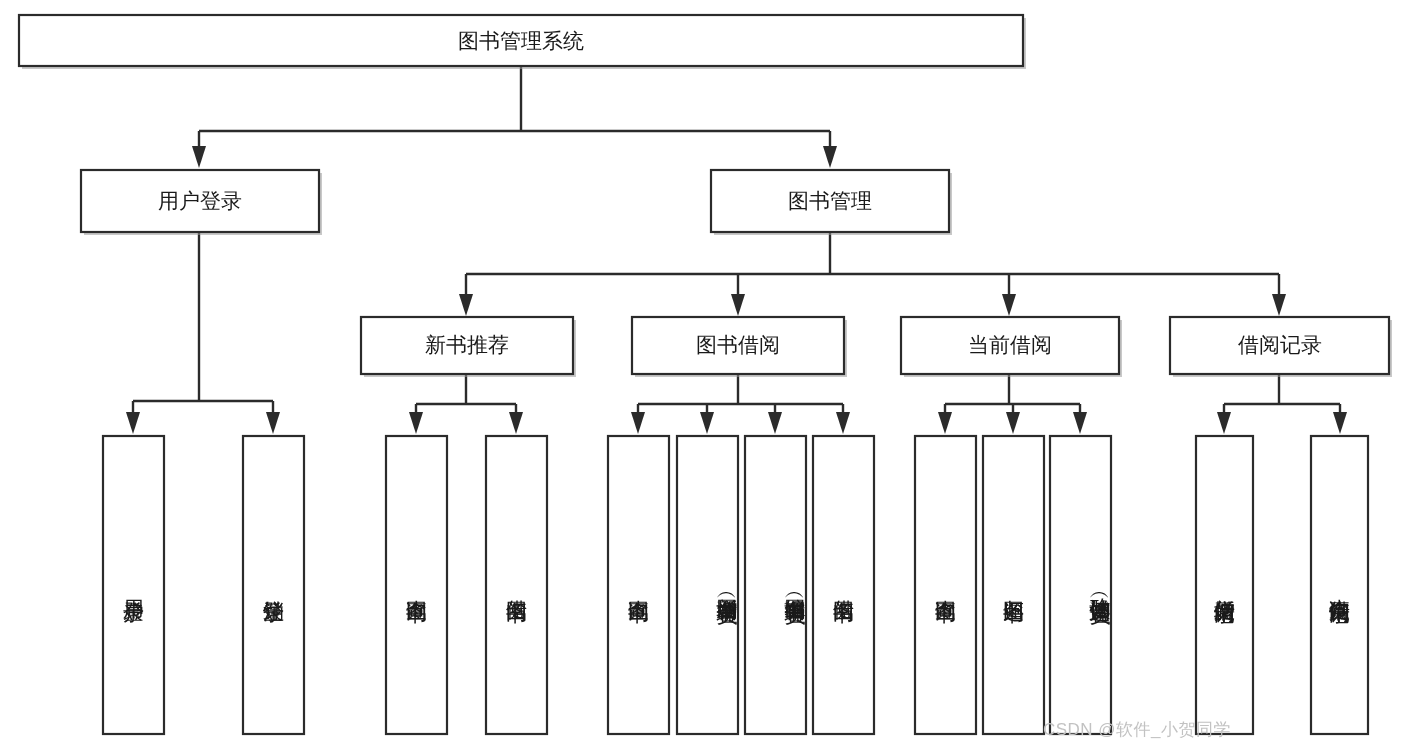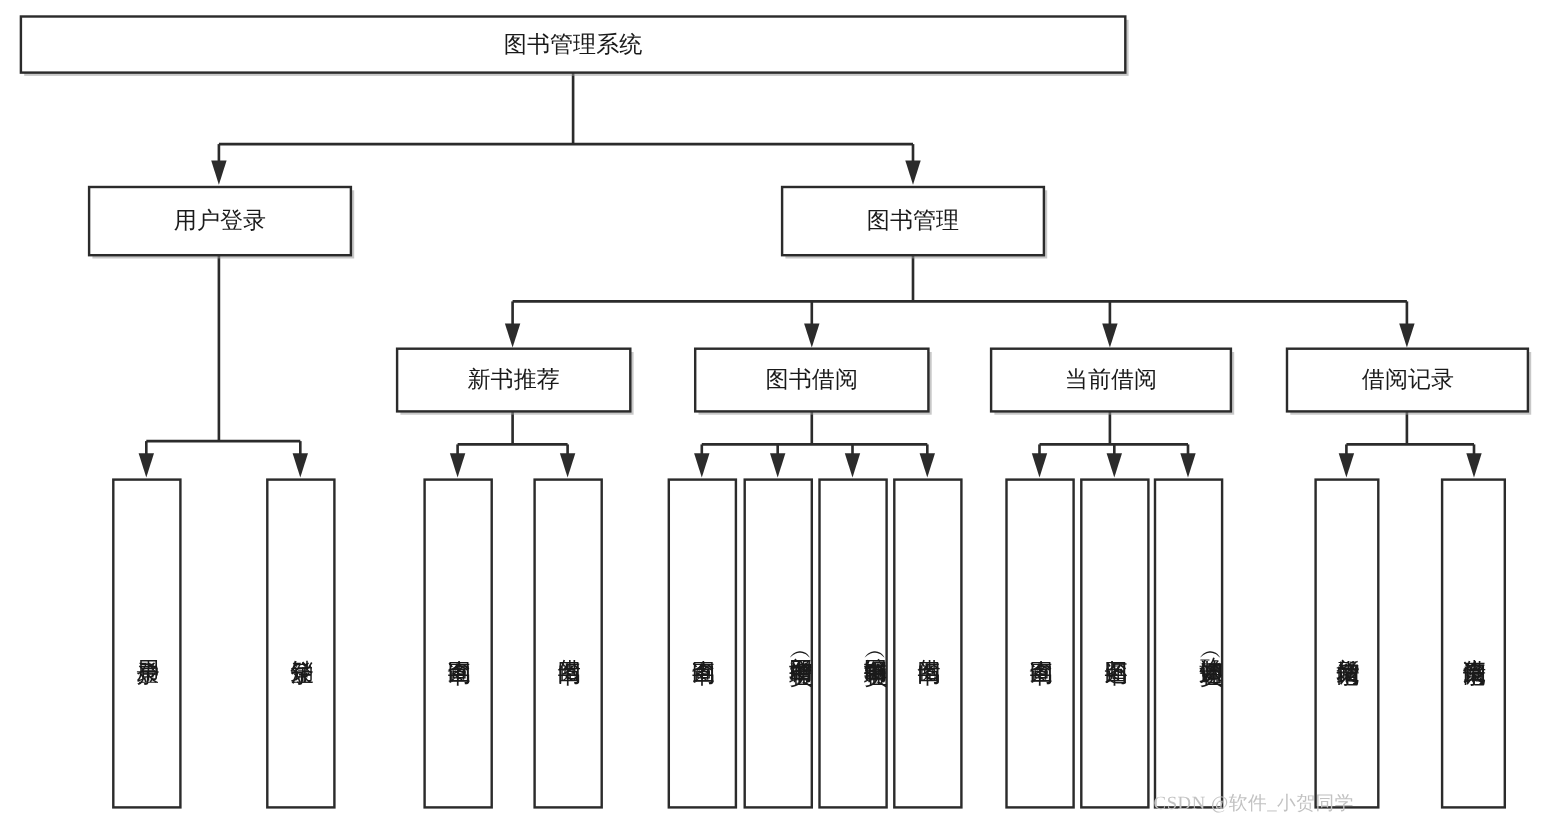--- a/index.html
+++ b/index.html
@@ -63,21 +63,21 @@
     white-space: nowrap;
     display: flex;
     align-items: center;
     justify-content: center;
     pointer-events: none;
   }
   .watermark {
     position: absolute;
     right: 8px;
     bottom: 6px;
-    font-family: Liberation Serif, serif;
+    font-family: Liberation Sans, sans-serif;
     font-size: 17px;
     color: #c2c2c2;
     white-space: nowrap;
     letter-spacing: 0.5px;
   }
 </style>
 </head>
 <body>
 
 <div id="diagram-root">

